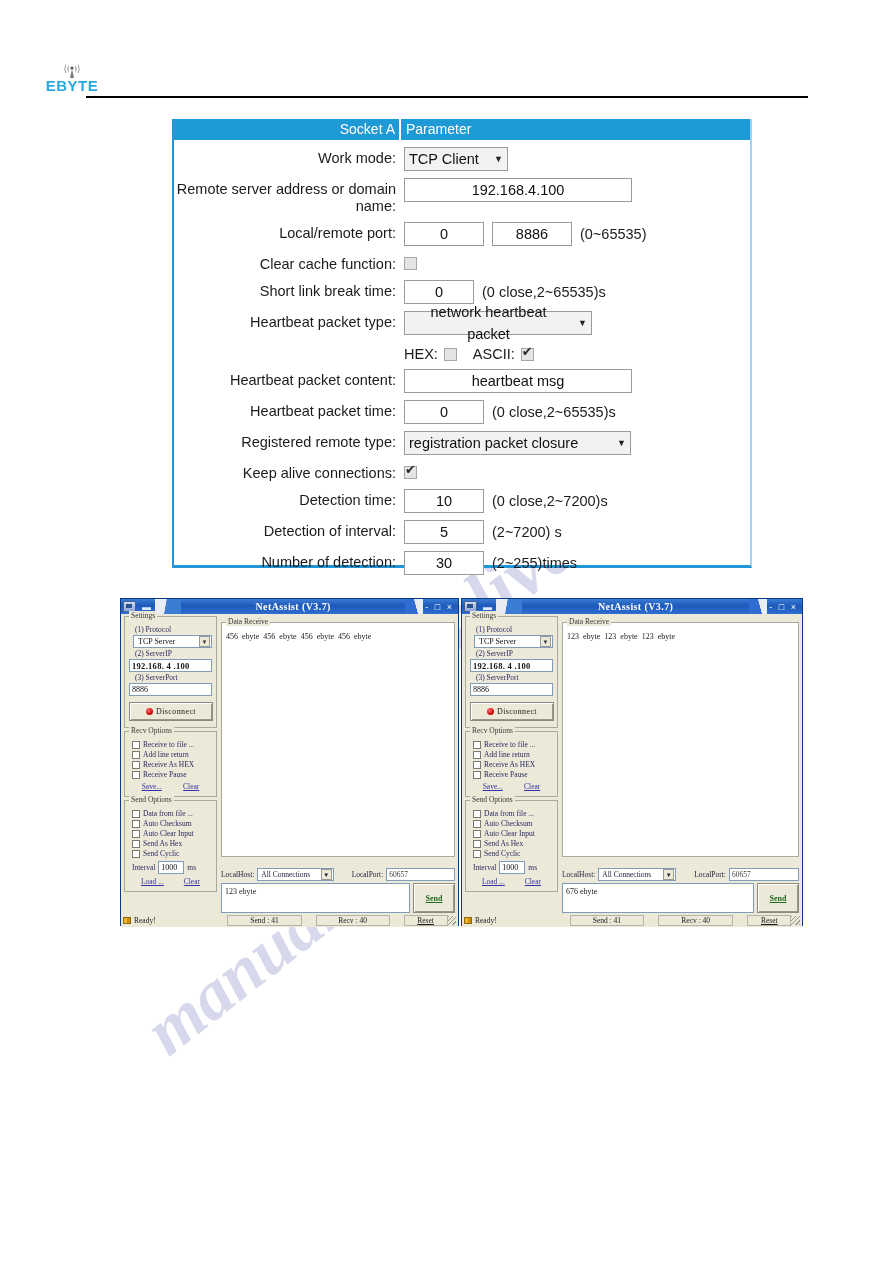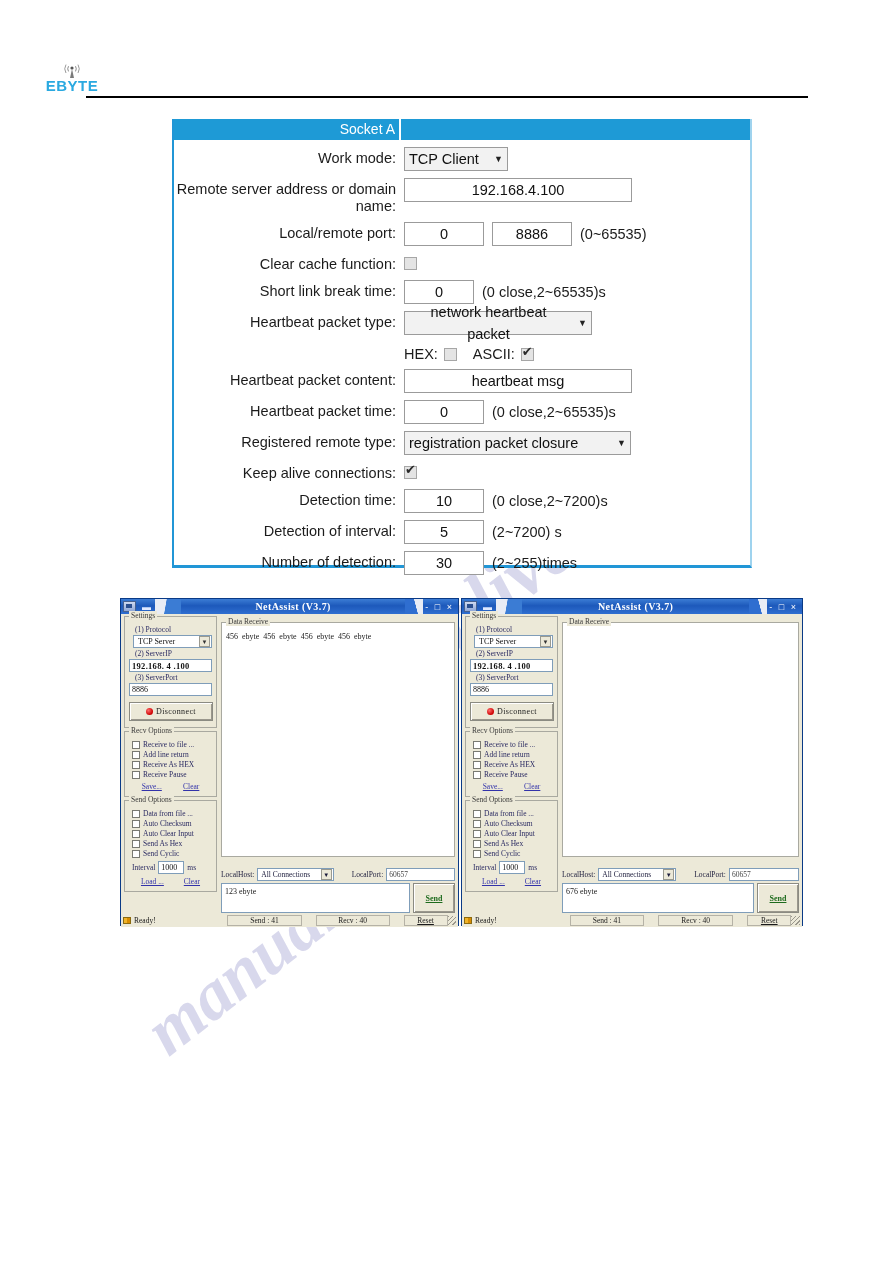--- a/index.html
+++ b/index.html
@@ -53,21 +53,21 @@
   .form-panel {
     position: absolute; left: 172px; top: 119px;
     width: 580px; height: 449px;
     background: #ffffff;
     border-left: 2px solid #2196d6;
     border-right: 2px solid #9fd3ee;
     border-bottom: 3px solid #2196d6;
   }
   .form-head {
     display: flex; height: 21px; background: #1e9ad6; color: #fff;
-    font-size: 14px; line-height: 21px; flex-direction: column;
+    font-size: 14px; line-height: 21px;
   }
   .form-head .hcol-a {
     width: 227px; text-align: right; padding-right: 4px;
     border-right: 2px solid #ffffff;
     font-weight: 400;
   }
   .form-head .hcol-b { flex: 1; padding-left: 5px; }
 
   .frow { display: flex; align-items: flex-start; margin-top: 7px; }
   .flabel {
@@ -667,20 +667,21 @@
           <span class="lnk">Load ...</span>
           <span class="lnk">Clear</span>
         </div>
       </div>
 
     </div>
 
     <div class="na-right-col">
       <div class="recv-grp">
         <span class="recv-title">Data Receive</span>
+        <div class="recv-text">123 ebyte 123 ebyte 123 ebyte</div>
       </div>
 
       <div class="hostrow">
         <span class="lbl">LocalHost:</span>
         <span class="combo">
           <span>All Connections</span>
           <span class="sq">▼</span>
         </span>
         <span class="lp">LocalPort:</span>
         <span class="portbox">60657</span>

